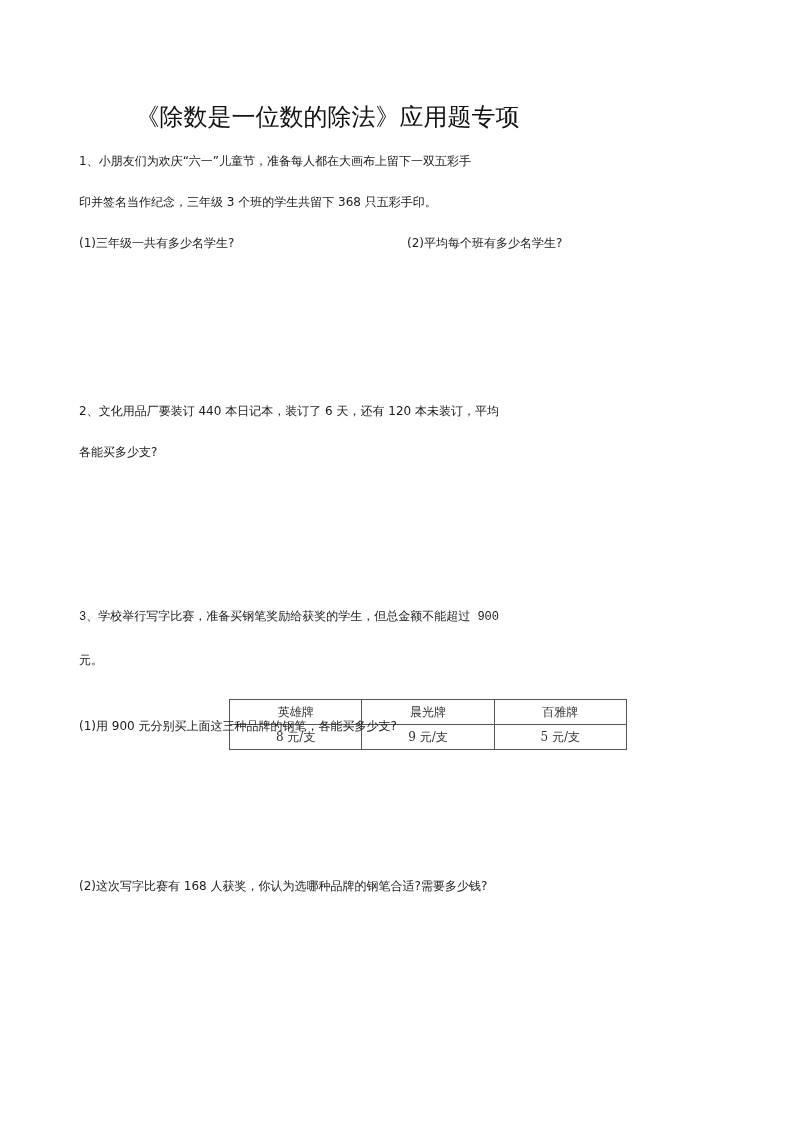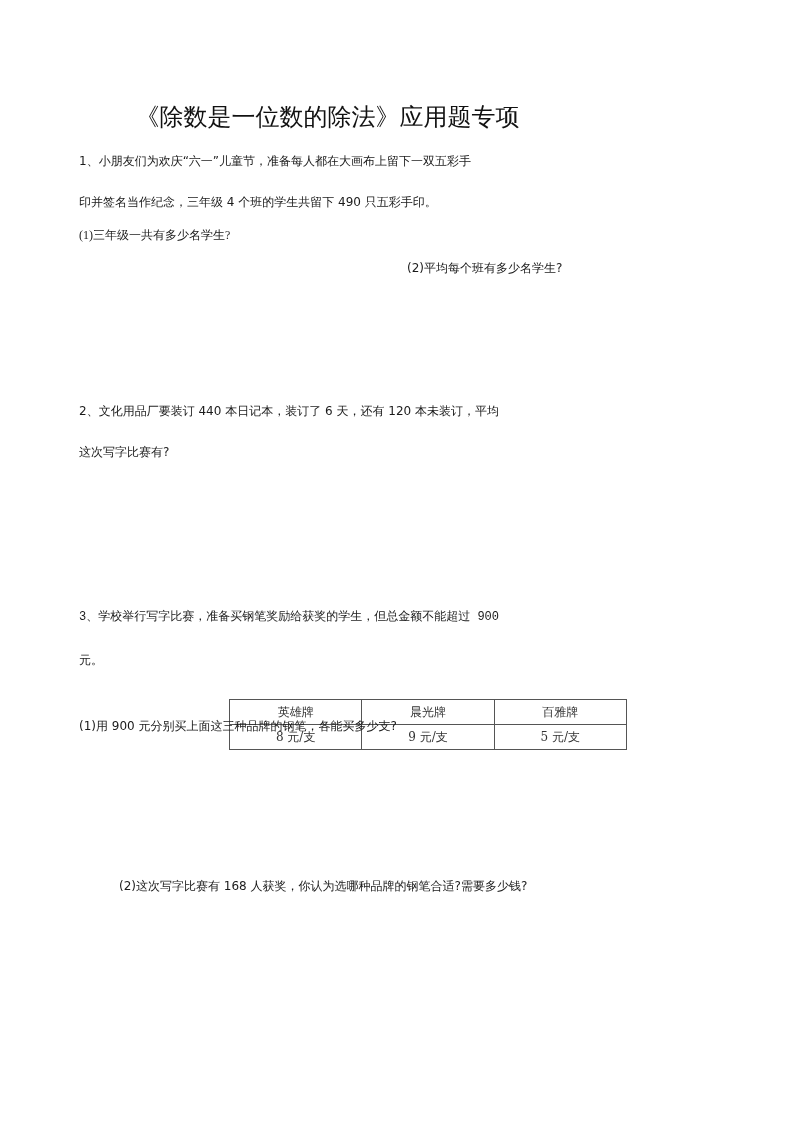--- a/index.html
+++ b/index.html
@@ -13,28 +13,28 @@
   .price-table td { border: 1px solid #555; text-align: center; font-size: 12px; color: #333;
                     height: 24px; padding: 0; font-family: "DejaVu Serif", serif; }
 </style>
 </head>
 <body>
 
 <div class="title">《除数是一位数的除法》应用题专项</div>
 
 <div>
   <div class="line" style="top:150px;">1、小朋友们为欢庆“六一”儿童节，准备每人都在大画布上留下一双五彩手</div>
-  <div class="line" style="top:191px;">印并签名当作纪念，三年级 4 个班的学生共留下 490 只五彩手印。</div>
-  <div class="line" style="top:224px;font-family:Liberation Serif, serif;">(1)三年级一共有多少名学生?</div>
-  <div class="line" style="top:232px; left:407px;margin-top:25px;">(2)平均每个班有多少名学生?</div>
+  <div class="line" style="top:191px;">印并签名当作纪念，三年级 3 个班的学生共留下 368 只五彩手印。</div>
+  <div class="line" style="top:232px;">(1)三年级一共有多少名学生?</div>
+  <div class="line" style="top:232px; left:407px;">(2)平均每个班有多少名学生?</div>
 </div>
 
 <div>
   <div class="line" style="top:400px;">2、文化用品厂要装订 440 本日记本，装订了 6 天，还有 120 本未装订，平均</div>
-  <div class="line" style="top:441px;">这次写字比赛有?</div>
+  <div class="line" style="top:441px;">各能买多少支?</div>
 </div>
 
 <div>
   <div class="line" style="top:606px;font-family:Liberation Mono, monospace;">3、学校举行写字比赛，准备买钢笔奖励给获奖的学生，但总金额不能超过 900</div>
   <div class="line" style="top:649px;">元。</div>
 
   <table class="price-table">
     <tbody>
         <tr>
       <td>英雄牌</td>
@@ -43,14 +43,14 @@
     </tr>
     <tr>
       <td>8 元/支</td>
       <td>9 元/支</td>
       <td>5 元/支</td>
     </tr>
   </tbody>
     </table>
 
   <div class="line" style="top:715px;">(1)用 900 元分别买上面这三种品牌的钢笔，各能买多少支?</div>
-  <div class="line" style="top:875px;margin-left:40px;">(2)这次写字比赛有 168 人获奖，你认为选哪种品牌的钢笔合适?需要多少钱?</div>
+  <div class="line" style="top:875px;">(2)这次写字比赛有 168 人获奖，你认为选哪种品牌的钢笔合适?需要多少钱?</div>
 </div>
 
 </body></html>

